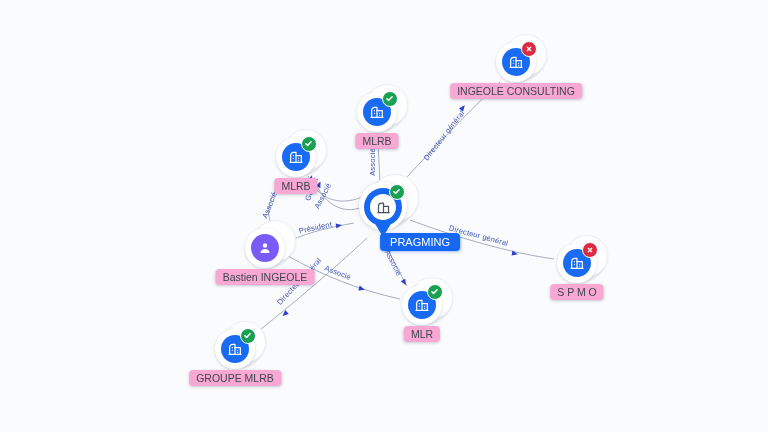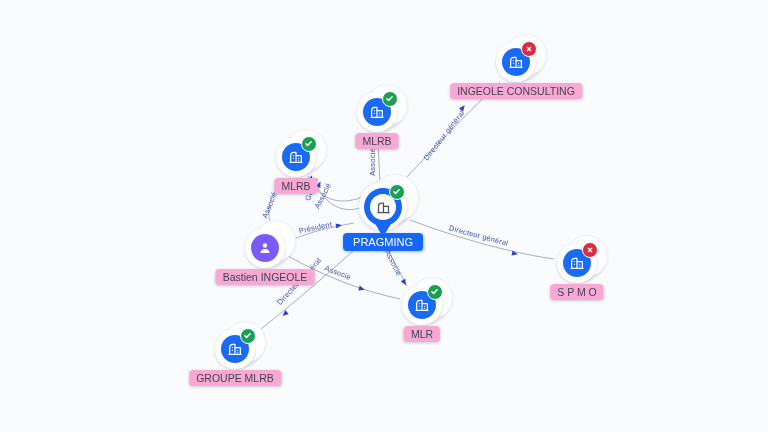--- a/index.html
+++ b/index.html
@@ -43,21 +43,21 @@
   .center .g2{left:-12px;top:-33px;width:46px;height:46px;}
   .pin-head{position:absolute;left:-19px;top:-19px;width:38px;height:38px;border-radius:50%;
     background:#1667f2;display:flex;align-items:center;justify-content:center;z-index:3;}
   .pin-inner{width:26px;height:26px;border-radius:50%;background:#fff;
     display:flex;align-items:center;justify-content:center;}
   .pin-tail{position:absolute;left:-9px;top:15px;width:0;height:0;z-index:2;
     border-left:9px solid transparent;border-right:9px solid transparent;
     border-top:15px solid #1667f2;}
   .center .badge{left:5.5px;top:-23.5px;z-index:6;}
   .center .pill{top:26px;background:#1667f2;color:#fff;font-size:11px;
-    padding:3px 10px;box-shadow:0 1px 3px rgba(22,103,242,.4);}
+    padding:3px 10px;box-shadow:0 1px 3px rgba(22,103,242,.4);margin-left:37px;}
   svg{display:block;}
 </style>
 </head>
 <body>
 
 <div id="canvas">
 
   <svg id="edges" width="768" height="432" viewBox="0 0 768 432">
 
     <g>

